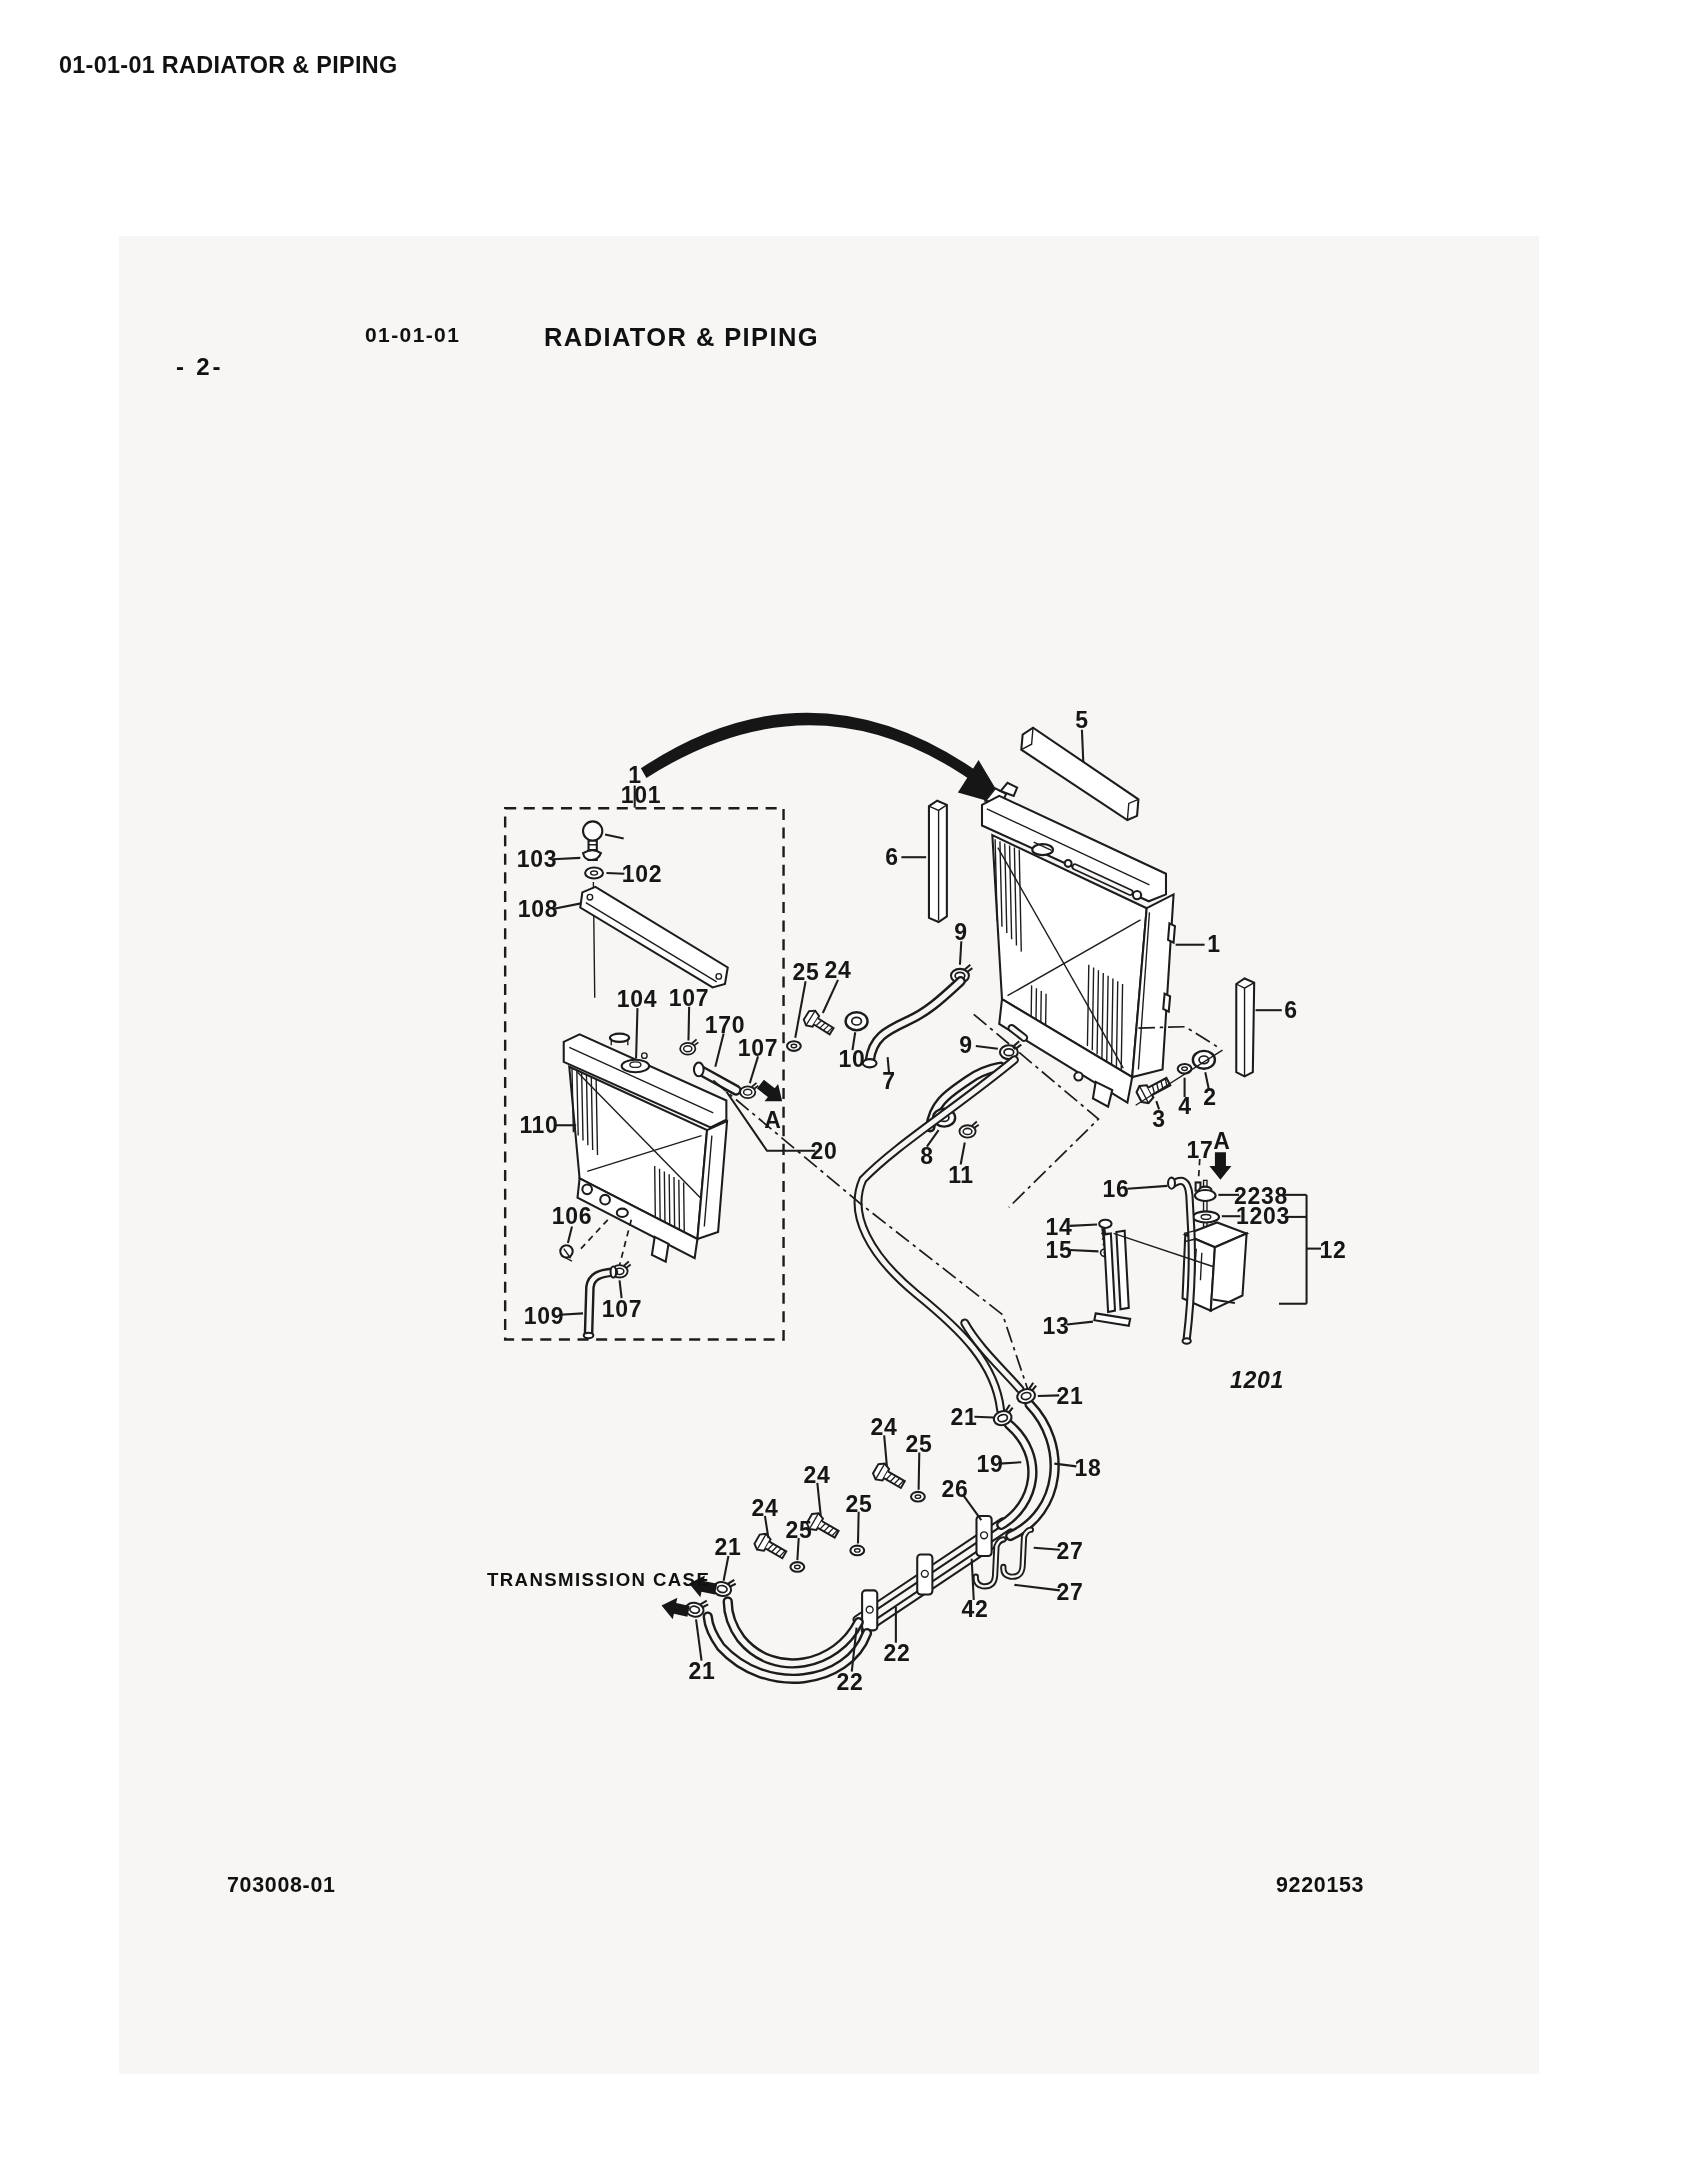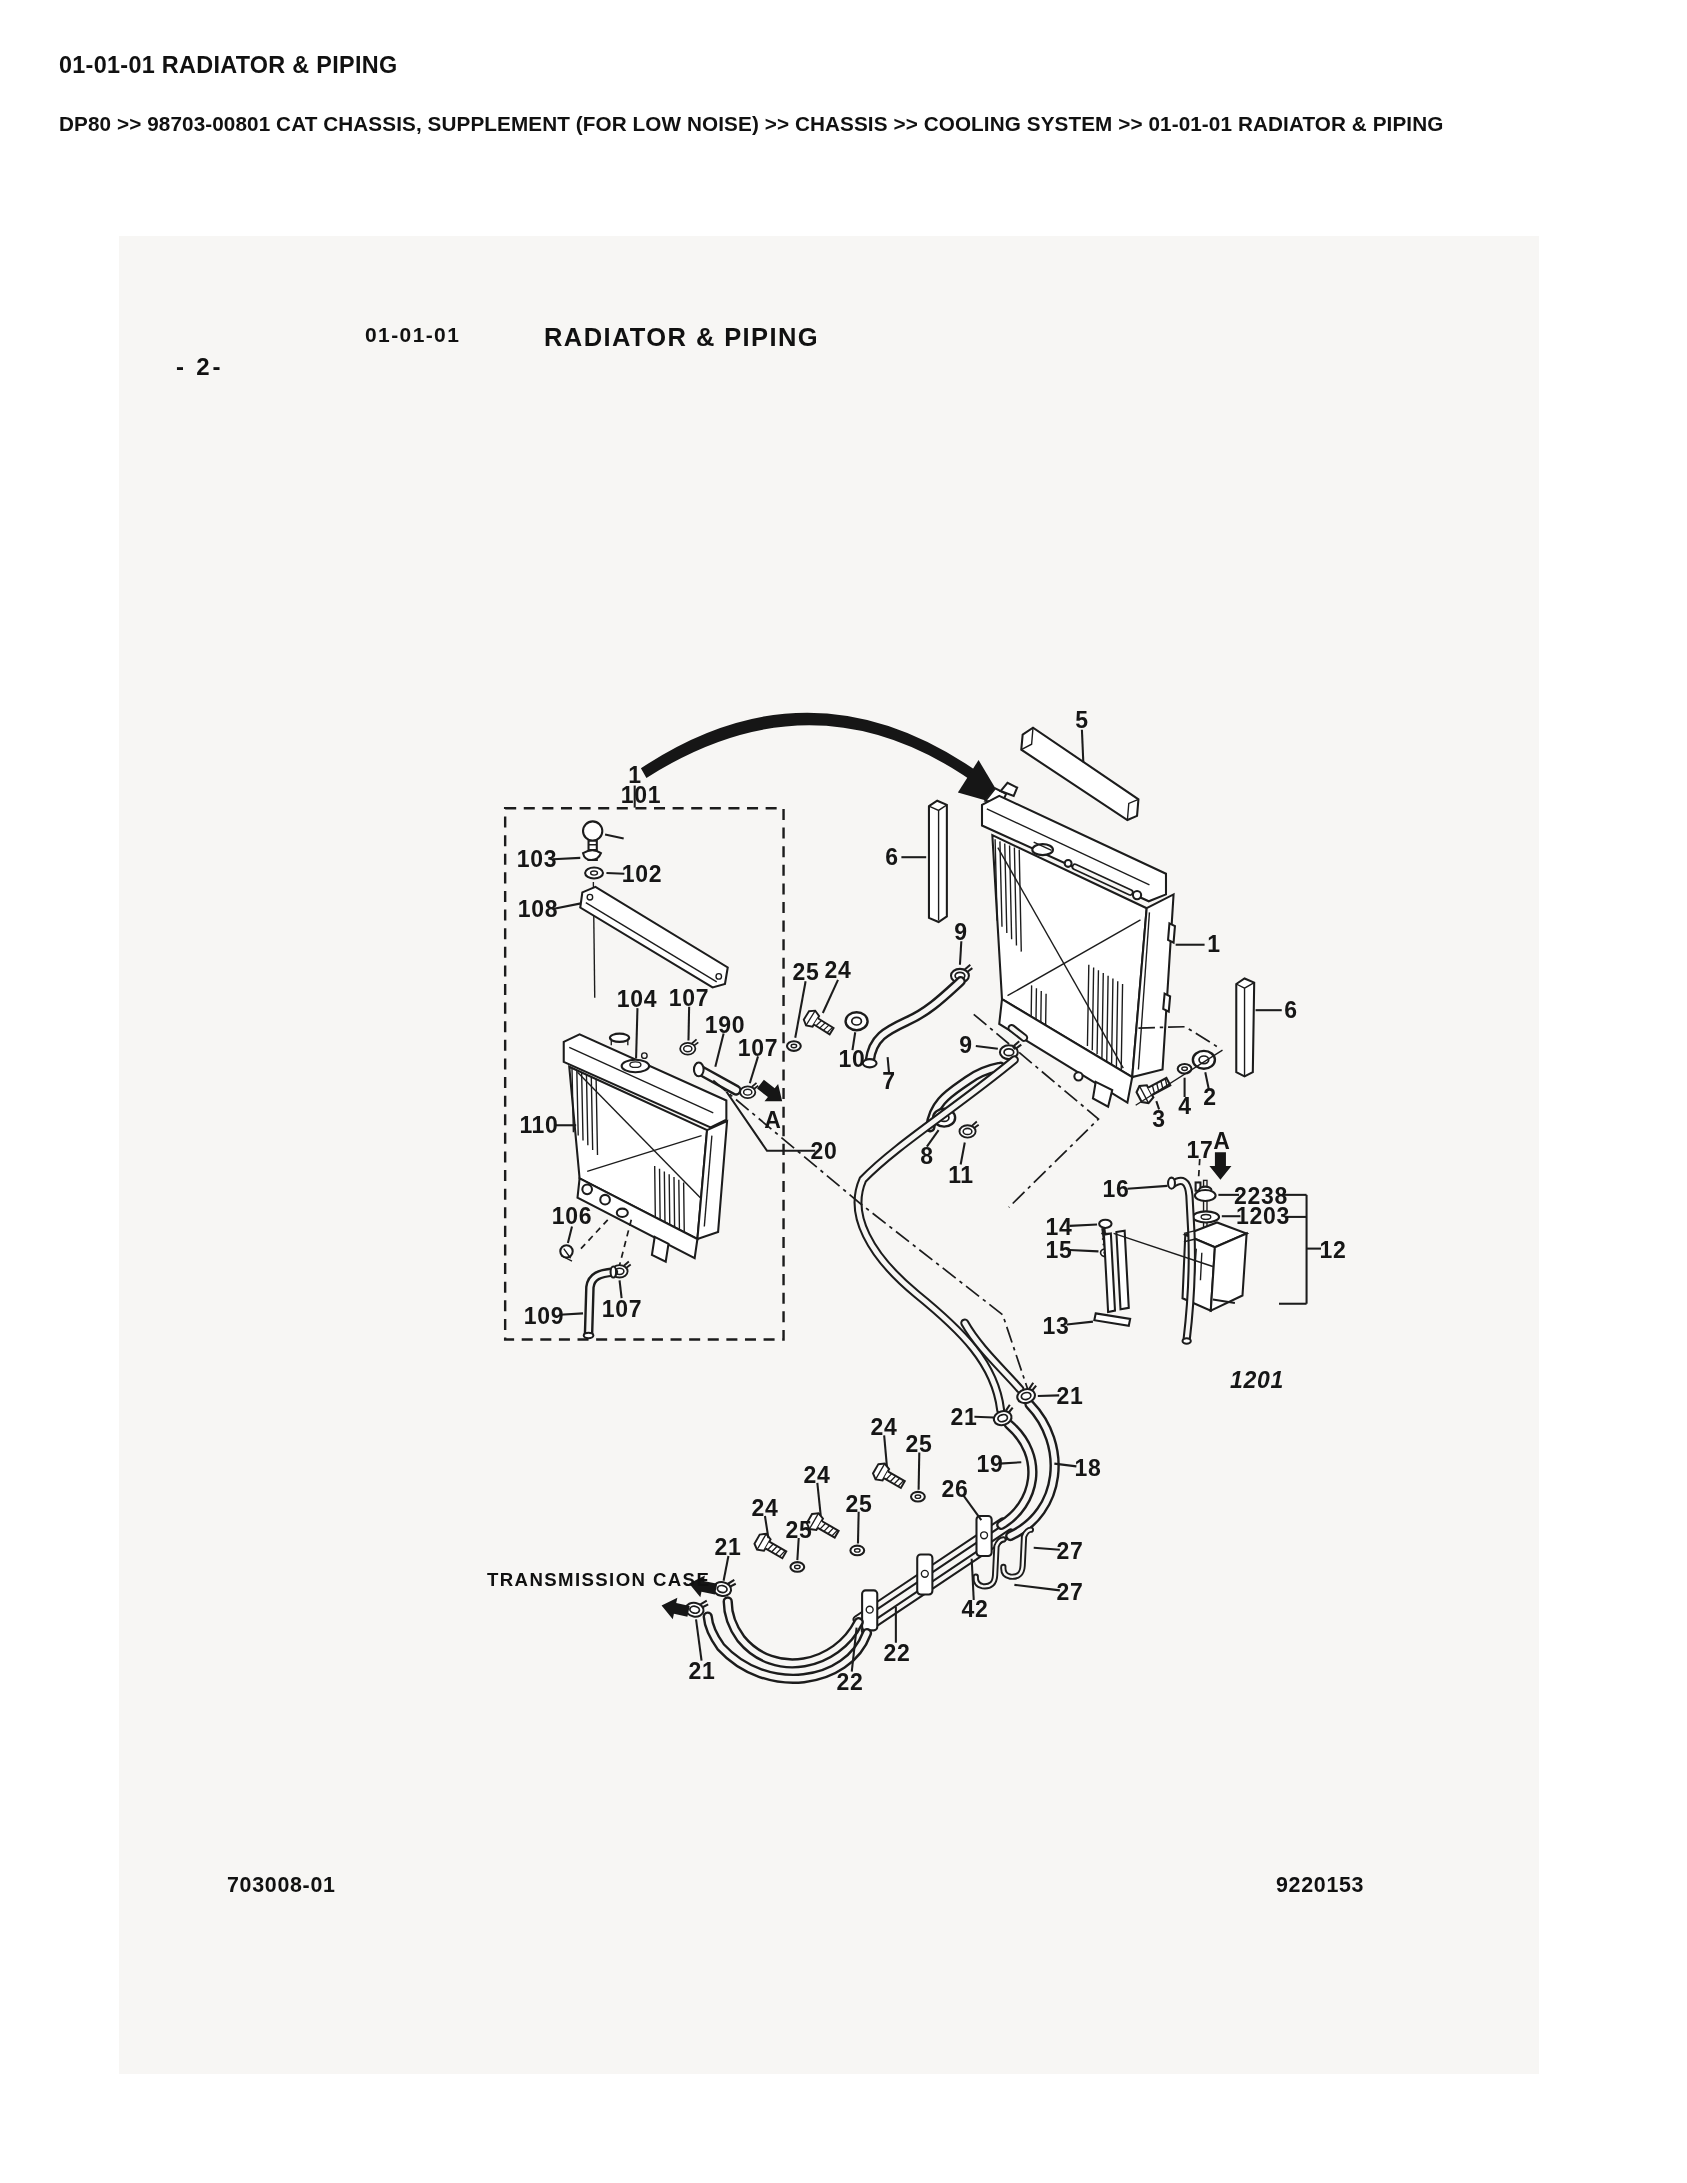--- a/index.html
+++ b/index.html
@@ -30,21 +30,20 @@
   .po{fill:none;stroke:#1c1c1c;stroke-width:12;stroke-linecap:round;}
   .pi{fill:none;stroke:#f7f6f4;stroke-width:6;stroke-linecap:round;}
   .hatch{fill:none;stroke:#1c1c1c;stroke-width:2;}
 </style>
 </head>
 <body>
 
 <div id="page">
 
   <div class="hdr-title">01-01-01 RADIATOR &amp; PIPING</div>
-  <div class="breadcrumb">DP80 &gt;&gt; 98703-00801 CAT CHASSIS, SUPPLEMENT (FOR LOW NOISE) &gt;&gt; CHASSIS &gt;&gt; COOLING SYSTEM &gt;&gt; 01-01-01 RADIATOR &amp; PIPING</div>
 
   <div id="scan"></div>
 
   <svg id="art" viewBox="0 0 2448 3168" xmlns="http://www.w3.org/2000/svg">
     <defs>
 
       <g id="clampIcon">
         <ellipse cx="0" cy="0" rx="13" ry="10" fill="#fff" stroke="#1c1c1c" stroke-width="3"></ellipse>
         <ellipse cx="0" cy="0" rx="7" ry="5" fill="none" stroke="#1c1c1c" stroke-width="2.5"></ellipse>
         <path d="M7,-9 L15,-16 M10,-5 L18,-11" stroke="#1c1c1c" stroke-width="3" fill="none"></path>
@@ -335,21 +334,21 @@
   </svg>
 
   <div id="callouts">
       <div class="callout" style="left: 635px; top: 775px;">1</div>
       <div class="callout" style="left: 641px; top: 795px;">101</div>
       <div class="callout" style="left: 537px; top: 859px;">103</div>
       <div class="callout" style="left: 642px; top: 874px;">102</div>
       <div class="callout" style="left: 538px; top: 909px;">108</div>
       <div class="callout" style="left: 637px; top: 999px;">104</div>
       <div class="callout" style="left: 689px; top: 998px;">107</div>
-      <div class="callout" style="left: 725px; top: 1025px;">190</div>
+      <div class="callout" style="left: 725px; top: 1025px;">170</div>
       <div class="callout" style="left: 758px; top: 1048px;">107</div>
       <div class="callout" style="left: 539px; top: 1125px;">110</div>
       <div class="callout" style="left: 572px; top: 1216px;">106</div>
       <div class="callout" style="left: 622px; top: 1309px;">107</div>
       <div class="callout" style="left: 544px; top: 1316px;">109</div>
       <div class="callout" style="left: 824px; top: 1151px;">20</div>
       <div class="callout" style="left: 773px; top: 1120px;">A</div>
       <div class="callout" style="left: 1082px; top: 720px;">5</div>
       <div class="callout" style="left: 892px; top: 857px;">6</div>
       <div class="callout" style="left: 1214px; top: 944px;">1</div>

